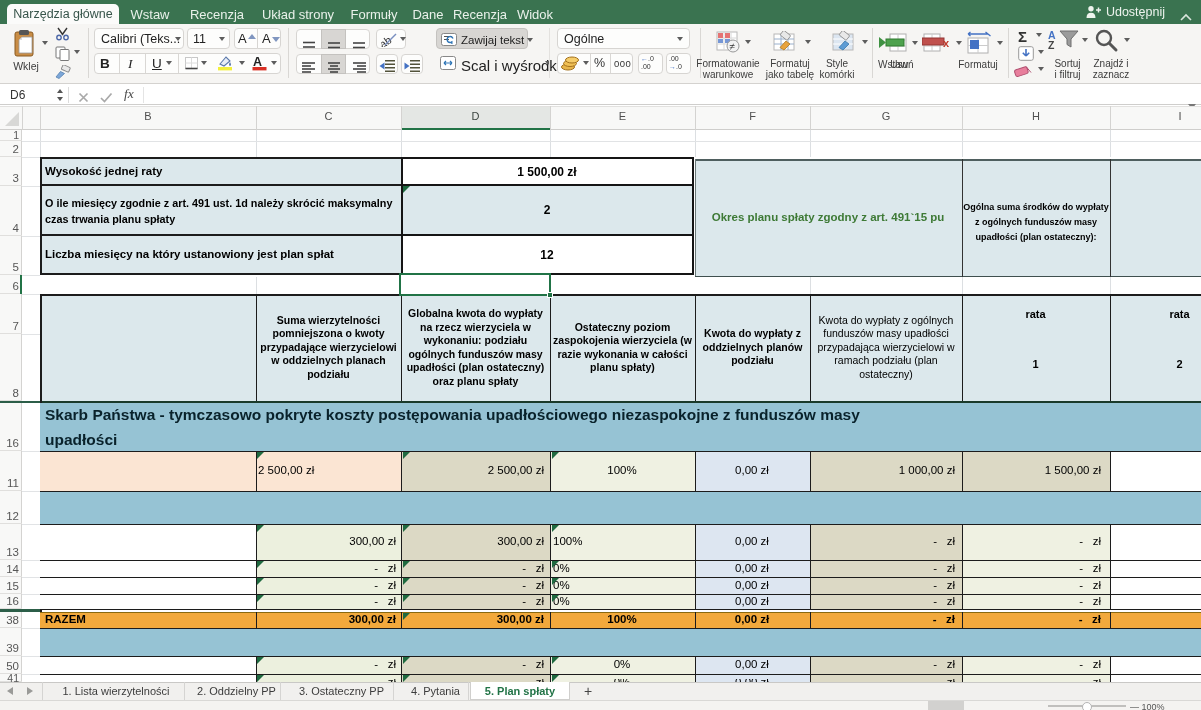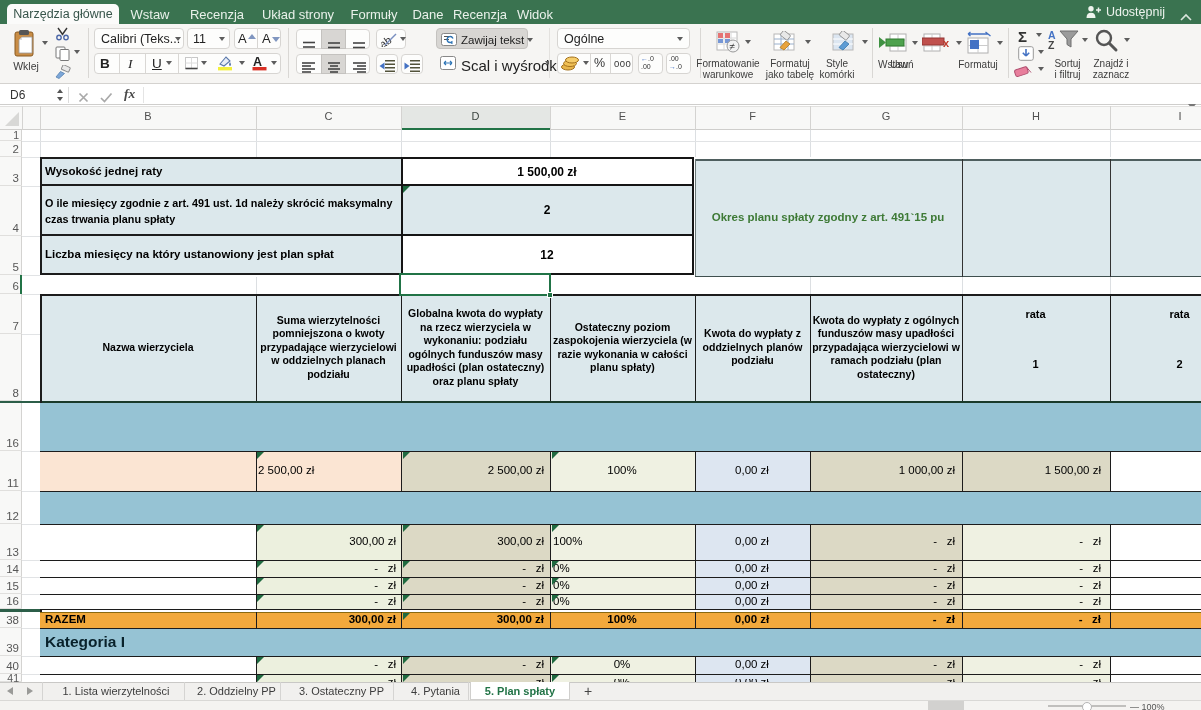--- a/index.html
+++ b/index.html
@@ -318,21 +318,21 @@
         <path d="M4 1 L7 5 H1 z" fill="#555"></path>
         <path d="M4 13 L1 9 H7 z" fill="#555"></path>
       </svg></div>
 <div class="sep" style="left:68px;top:87px;height:16px;background:#dcdcdc;"></div>
 <div class="a" style="left:78px;top:89px;width:12px;height:12px;"><svg width="11" height="11">
         <path d="M1.5 1.5 L9.5 9.5 M9.5 1.5 L1.5 9.5" stroke="#a9a9a9" stroke-width="1.7"></path>
       </svg></div>
 <div class="a" style="left:100px;top:89px;width:13px;height:12px;"><svg width="13" height="11">
         <path d="M1 6 L4.5 9.5 L11.5 1.5" stroke="#a9a9a9" stroke-width="1.7" fill="none"></path>
       </svg></div>
-<div class="a" style="left:124px;top:86px;font-size:13.5px;font-style:italic;font-family:'Liberation Serif',serif;color:#4a4a4a;font-weight:bold;"><i>fx</i></div>
+<div class="a" style="left:124px;top:86px;font-size:13.5px;font-style:italic;font-family:'Liberation Serif',serif;color:#4a4a4a;"><i>fx</i></div>
 <div class="sep" style="left:143px;top:87px;height:16px;background:#e4e4e4;"></div>
 <div class="a" style="left:1188px;top:96px;width:10px;height:8px;"><svg width="8" height="6">
         <path d="M0 0 L4 5 L8 0 z" fill="#777"></path>
       </svg></div>
 <div class="a" style="left:0;top:106px;width:1201px;height:24px;background:#f8f8f7;border-bottom:1px solid #cfcecc;border-top:1px solid #e2e1df;"></div>
 <div class="a" style="left:4px;top:111px;width:16px;height:16px;"><svg width="16" height="16">
         <polygon points="15,1 15,15 1,15" fill="#d8d8d6"></polygon>
       </svg></div>
 <div class="a" style="left:22px;top:106px;width:1px;height:24px;background:#d4d3d1;"></div>
 <div class="a" style="left:40px;top:106px;width:1px;height:24px;background:#d4d3d1;"></div>
@@ -381,21 +381,21 @@
 <div class="a" style="left:0;top:560px;width:19px;height:17px;display:flex;align-items:flex-end;justify-content:flex-end;font-size:11.5px;color:#565656;line-height:15px;">14</div>
 <div class="a" style="left:0;top:593px;width:22px;height:1px;background:#e0dfdd;"></div>
 <div class="a" style="left:0;top:577px;width:19px;height:17px;display:flex;align-items:flex-end;justify-content:flex-end;font-size:11.5px;color:#565656;line-height:15px;">15</div>
 <div class="a" style="left:0;top:608px;width:22px;height:1px;background:#e0dfdd;"></div>
 <div class="a" style="left:0;top:594px;width:19px;height:15px;display:flex;align-items:flex-end;justify-content:flex-end;font-size:11.5px;color:#565656;line-height:15px;">16</div>
 <div class="a" style="left:0;top:627px;width:22px;height:1px;background:#e0dfdd;"></div>
 <div class="a" style="left:0;top:612px;width:19px;height:16px;display:flex;align-items:flex-end;justify-content:flex-end;font-size:11.5px;color:#565656;line-height:15px;">38</div>
 <div class="a" style="left:0;top:655px;width:22px;height:1px;background:#e0dfdd;"></div>
 <div class="a" style="left:0;top:628px;width:19px;height:28px;display:flex;align-items:flex-end;justify-content:flex-end;font-size:11.5px;color:#565656;line-height:15px;">39</div>
 <div class="a" style="left:0;top:673px;width:22px;height:1px;background:#e0dfdd;"></div>
-<div class="a" style="left:0;top:656px;width:19px;height:18px;display:flex;align-items:flex-end;justify-content:flex-end;font-size:11.5px;color:#565656;line-height:15px;">40</div>
+<div class="a" style="left:0;top:656px;width:19px;height:18px;display:flex;align-items:flex-end;justify-content:flex-end;font-size:11.5px;color:#565656;line-height:15px;">50</div>
 <div class="a" style="left:0;top:681px;width:22px;height:1px;background:#e0dfdd;"></div>
 <div class="a" style="left:0;top:674px;width:19px;height:8px;display:flex;align-items:flex-end;justify-content:flex-end;font-size:10.5px;color:#565656;line-height:8px;">41</div>
 <div class="a" style="left:20px;top:275px;width:2px;height:19px;background:#217346;"></div>
 <div class="a" style="left:0;top:401px;width:40px;height:2px;background:#2c5e48;"></div>
 <div class="a" style="left:0;top:609px;width:40px;height:3px;border-top:2px solid #2c5e48;border-bottom:1px solid #2c5e48;box-sizing:border-box;background:#fff;"></div>
 <div class="a" style="left:40px;top:130px;width:1px;height:27px;background:#dcdfe2;"></div>
 <div class="a" style="left:256px;top:130px;width:1px;height:27px;background:#dcdfe2;"></div>
 <div class="a" style="left:401px;top:130px;width:1px;height:27px;background:#dcdfe2;"></div>
 <div class="a" style="left:550px;top:130px;width:1px;height:27px;background:#dcdfe2;"></div>
 <div class="a" style="left:695px;top:130px;width:1px;height:27px;background:#dcdfe2;"></div>
@@ -440,54 +440,57 @@
 <div class="c" style="left:44px;top:157px;width:357px;height:29px;justify-content:flex-start;font-size:11.5px;font-weight:bold;color:#000;line-height:13.5px;padding-left:1px;padding-right:5px;">Wysokość jednej raty</div>
 <div class="c" style="left:44px;top:188px;width:357px;height:46px;justify-content:flex-start;font-size:10.8px;font-weight:bold;color:#000;line-height:16px;padding-left:1px;padding-right:5px;">
       <div style="width:100%;white-space:nowrap;">O ile miesięcy zgodnie z art. 491 ust. 1d należy skrócić maksymalny<br>czas trwania planu spłaty</div>
     </div>
 <div class="c" style="left:44px;top:236px;width:357px;height:37px;justify-content:flex-start;font-size:11.5px;font-weight:bold;color:#000;line-height:13.5px;padding-left:1px;padding-right:5px;">Liczba miesięcy na który ustanowiony jest plan spłat</div>
 <div class="c" style="left:401px;top:157px;width:293px;height:29px;justify-content:center;font-size:12px;font-weight:bold;color:#000;line-height:14px;padding-left:4px;padding-right:5px;">1 500,00 zł</div>
 <div class="c" style="left:401px;top:186px;width:293px;height:48px;justify-content:center;font-size:12px;font-weight:bold;color:#000;line-height:14px;padding-left:4px;padding-right:5px;">2</div>
 <div class="c" style="left:401px;top:236px;width:293px;height:37px;justify-content:center;font-size:12px;font-weight:bold;color:#000;line-height:14px;padding-left:4px;padding-right:5px;">12</div>
 <div class="tri" style="left:403px;top:186px;border-width:7px 7px 0 0;border-color:#1f6a40 transparent transparent transparent;"></div>
 <div class="c" style="left:695px;top:159px;width:267px;height:118px;justify-content:center;font-size:11.5px;font-weight:bold;color:#3e7a36;line-height:13.5px;padding-left:4px;padding-right:5px;">Okres planu spłaty zgodny z art. 491`15 pu</div>
+<div class="c" style="left:963px;top:159px;width:146px;height:118px;justify-content:center;font-size:9px;font-weight:bold;color:#000;line-height:15px;padding-left:0px;padding-right:0px;padding-top:8px;">
+      <div style="width:100%;text-align:center;white-space:nowrap;">Ogólna suma środków do wypłaty<br>z ogólnych funduszów masy<br>upadłości (plan ostateczny):</div>
+    </div>
 <div class="a" style="left:40px;top:294px;width:1161px;height:107px;background:#dce8ec;"></div>
 <div class="a" style="left:40px;top:294px;width:1161px;height:2px;background:#1c1c1c;"></div>
 <div class="a" style="left:40px;top:401px;width:1161px;height:3px;background:#1a3a2a;"></div>
 <div class="a" style="left:256px;top:294px;width:1px;height:107px;background:#1c1c1c;"></div>
 <div class="a" style="left:401px;top:294px;width:1px;height:107px;background:#1c1c1c;"></div>
 <div class="a" style="left:550px;top:294px;width:1px;height:107px;background:#1c1c1c;"></div>
 <div class="a" style="left:695px;top:294px;width:1px;height:107px;background:#1c1c1c;"></div>
 <div class="a" style="left:810px;top:294px;width:1px;height:107px;background:#1c1c1c;"></div>
 <div class="a" style="left:962px;top:294px;width:1px;height:107px;background:#1c1c1c;"></div>
 <div class="a" style="left:1110px;top:294px;width:1px;height:107px;background:#1c1c1c;"></div>
 <div class="a" style="left:40px;top:294px;width:2px;height:388px;background:#1c1c1c;"></div>
-<div class="c" style="left:42px;top:294px;width:212px;height:107px;justify-content:center;font-size:10.5px;font-weight:bold;color:#000;line-height:13.5px;padding-left:0px;padding-right:0px;">
-      <div style="width:100%;text-align:center;white-space:nowrap;">Nazwa wierzyciela</div>
-    </div>
 <div class="c" style="left:258px;top:294px;width:141px;height:107px;justify-content:center;font-size:10.5px;font-weight:bold;color:#000;line-height:13.5px;padding-left:0px;padding-right:0px;">
       <div style="width:100%;text-align:center;white-space:nowrap;">Suma wierzytelności<br>pomniejszona o kwoty<br>przypadające wierzycielowi<br>w oddzielnych planach<br>podziału</div>
     </div>
 <div class="c" style="left:403px;top:294px;width:145px;height:107px;justify-content:center;font-size:10.5px;font-weight:bold;color:#000;line-height:13.5px;padding-left:0px;padding-right:0px;">
       <div style="width:100%;text-align:center;white-space:nowrap;">Globalna kwota do wypłaty<br>na rzecz wierzyciela w<br>wykonaniu: podziału<br>ogólnych funduszów masy<br>upadłości (plan ostateczny)<br>oraz planu spłaty</div>
     </div>
 <div class="c" style="left:552px;top:294px;width:141px;height:107px;justify-content:center;font-size:10.5px;font-weight:bold;color:#000;line-height:13.5px;padding-left:0px;padding-right:0px;">
       <div style="width:100%;text-align:center;white-space:nowrap;">Ostateczny poziom<br>zaspokojenia wierzyciela (w<br>razie wykonania w całości<br>planu spłaty)</div>
     </div>
 <div class="c" style="left:697px;top:294px;width:111px;height:107px;justify-content:center;font-size:10.5px;font-weight:bold;color:#000;line-height:13.5px;padding-left:0px;padding-right:0px;">
       <div style="width:100%;text-align:center;white-space:nowrap;">Kwota do wypłaty z<br>oddzielnych planów<br>podziału</div>
     </div>
-<div class="c" style="left:812px;top:294px;width:148px;height:107px;justify-content:center;font-size:10.5px;font-weight:bold;color:#000;line-height:13.5px;padding-left:0px;padding-right:0px;">
+<div class="c" style="left:812px;top:294px;width:148px;height:107px;justify-content:center;font-size:10.5px;font-weight:normal;color:#000;line-height:13.5px;padding-left:0px;padding-right:0px;">
       <div style="width:100%;text-align:center;white-space:nowrap;">Kwota do wypłaty z ogólnych<br>funduszów masy upadłości<br>przypadająca wierzycielowi w<br>ramach podziału (plan<br>ostateczny)</div>
     </div>
 <div class="c" style="left:962px;top:306px;width:148px;height:16px;justify-content:center;font-size:11px;font-weight:bold;color:#000;line-height:13px;padding-left:4px;padding-right:5px;">rata</div>
 <div class="c" style="left:962px;top:356px;width:148px;height:16px;justify-content:center;font-size:11px;font-weight:bold;color:#000;line-height:13px;padding-left:4px;padding-right:5px;">1</div>
 <div class="c" style="left:1110px;top:306px;width:140px;height:16px;justify-content:center;font-size:11px;font-weight:bold;color:#000;line-height:13px;padding-left:4px;padding-right:5px;">rata</div>
 <div class="c" style="left:1110px;top:356px;width:140px;height:16px;justify-content:center;font-size:11px;font-weight:bold;color:#000;line-height:13px;padding-left:4px;padding-right:5px;">2</div>
 <div class="a" style="left:40px;top:403px;width:1161px;height:48px;background:#96c3d4;"></div>
+<div class="c" style="left:44px;top:403px;width:1157px;height:48px;justify-content:flex-start;font-size:15.5px;font-weight:bold;color:#09222b;line-height:25px;padding-left:1px;padding-right:5px;">
+      <div style="width:100%;white-space:nowrap;">Skarb Państwa - tymczasowo pokryte koszty postępowania upadłościowego niezaspokojne z funduszów masy<br>upadłości</div>
+    </div>
 <div class="a" style="left:40px;top:451px;width:1161px;height:1px;background:#1c1c1c;"></div>
 <div class="a" style="left:40px;top:451px;width:361px;height:40px;background:#fbe5d3;"></div>
 <div class="a" style="left:401px;top:451px;width:149px;height:40px;background:#dcd9c5;"></div>
 <div class="a" style="left:550px;top:451px;width:145px;height:40px;background:#eff1e2;"></div>
 <div class="a" style="left:695px;top:451px;width:115px;height:40px;background:#dde6f1;"></div>
 <div class="a" style="left:810px;top:451px;width:300px;height:40px;background:#dcd9c5;"></div>
 <div class="a" style="left:1110px;top:451px;width:91px;height:40px;background:#fff;"></div>
 <div class="a" style="left:256px;top:451px;width:1px;height:40px;background:#1c1c1c;"></div>
 <div class="a" style="left:401px;top:451px;width:1px;height:40px;background:#1c1c1c;"></div>
 <div class="a" style="left:550px;top:451px;width:1px;height:40px;background:#1c1c1c;"></div>
@@ -619,21 +622,20 @@
 <div class="a" style="left:40px;top:628px;width:1161px;height:1px;background:#1c1c1c;"></div>
 <div class="c" style="left:44px;top:612px;width:212px;height:16px;justify-content:flex-start;font-size:11.5px;font-weight:bold;color:#000;line-height:13.5px;padding-left:1px;padding-right:5px;">RAZEM</div>
 <div class="c" style="left:256px;top:612px;width:145px;height:16px;justify-content:flex-end;font-size:11.5px;font-weight:bold;color:#000;line-height:13.5px;padding-left:4px;padding-right:5px;">300,00 zł</div>
 <div class="c" style="left:401px;top:612px;width:149px;height:16px;justify-content:flex-end;font-size:11.5px;font-weight:bold;color:#000;line-height:13.5px;padding-left:4px;padding-right:6px;">300,00 zł</div>
 <div class="c" style="left:550px;top:612px;width:145px;height:16px;justify-content:center;font-size:11.5px;font-weight:bold;color:#000;line-height:13.5px;padding-left:4px;padding-right:5px;">100%</div>
 <div class="c" style="left:695px;top:612px;width:115px;height:16px;justify-content:center;font-size:11.5px;font-weight:bold;color:#000;line-height:13.5px;padding-left:4px;padding-right:5px;">0,00 zł</div>
 <div class="c" style="left:810px;top:612px;width:152px;height:16px;justify-content:flex-end;font-size:11.5px;font-weight:bold;color:#000;line-height:13.5px;padding-left:4px;padding-right:7px;">-&nbsp;&nbsp;&nbsp;zł</div>
 <div class="c" style="left:962px;top:612px;width:148px;height:16px;justify-content:flex-end;font-size:11.5px;font-weight:bold;color:#000;line-height:13.5px;padding-left:4px;padding-right:9px;">-&nbsp;&nbsp;&nbsp;zł</div>
 <div class="tri" style="left:403px;top:613px;border-width:7px 7px 0 0;border-color:#1f6a40 transparent transparent transparent;"></div>
 <div class="a" style="left:40px;top:628px;width:1161px;height:28px;background:#96c3d4;"></div>
-<div class="c" style="left:44px;top:628px;width:1157px;height:28px;justify-content:flex-start;font-size:15.5px;font-weight:bold;color:#09222b;line-height:17.5px;padding-left:1px;padding-right:5px;">Kategoria I</div>
 <div class="a" style="left:40px;top:656px;width:1161px;height:1px;background:#1c1c1c;"></div>
 <div class="a" style="left:40px;top:656px;width:216px;height:18px;background:#fff;"></div>
 <div class="a" style="left:256px;top:656px;width:145px;height:18px;background:#ecf0de;"></div>
 <div class="a" style="left:401px;top:656px;width:149px;height:18px;background:#dcd9c5;"></div>
 <div class="a" style="left:550px;top:656px;width:145px;height:18px;background:#eff1e2;"></div>
 <div class="a" style="left:695px;top:656px;width:115px;height:18px;background:#dde6f1;"></div>
 <div class="a" style="left:810px;top:656px;width:152px;height:18px;background:#dcd9c5;"></div>
 <div class="a" style="left:962px;top:656px;width:148px;height:18px;background:#eff1e2;"></div>
 <div class="a" style="left:1110px;top:656px;width:91px;height:18px;background:#fff;"></div>
 <div class="a" style="left:256px;top:656px;width:1px;height:18px;background:#1c1c1c;"></div>

